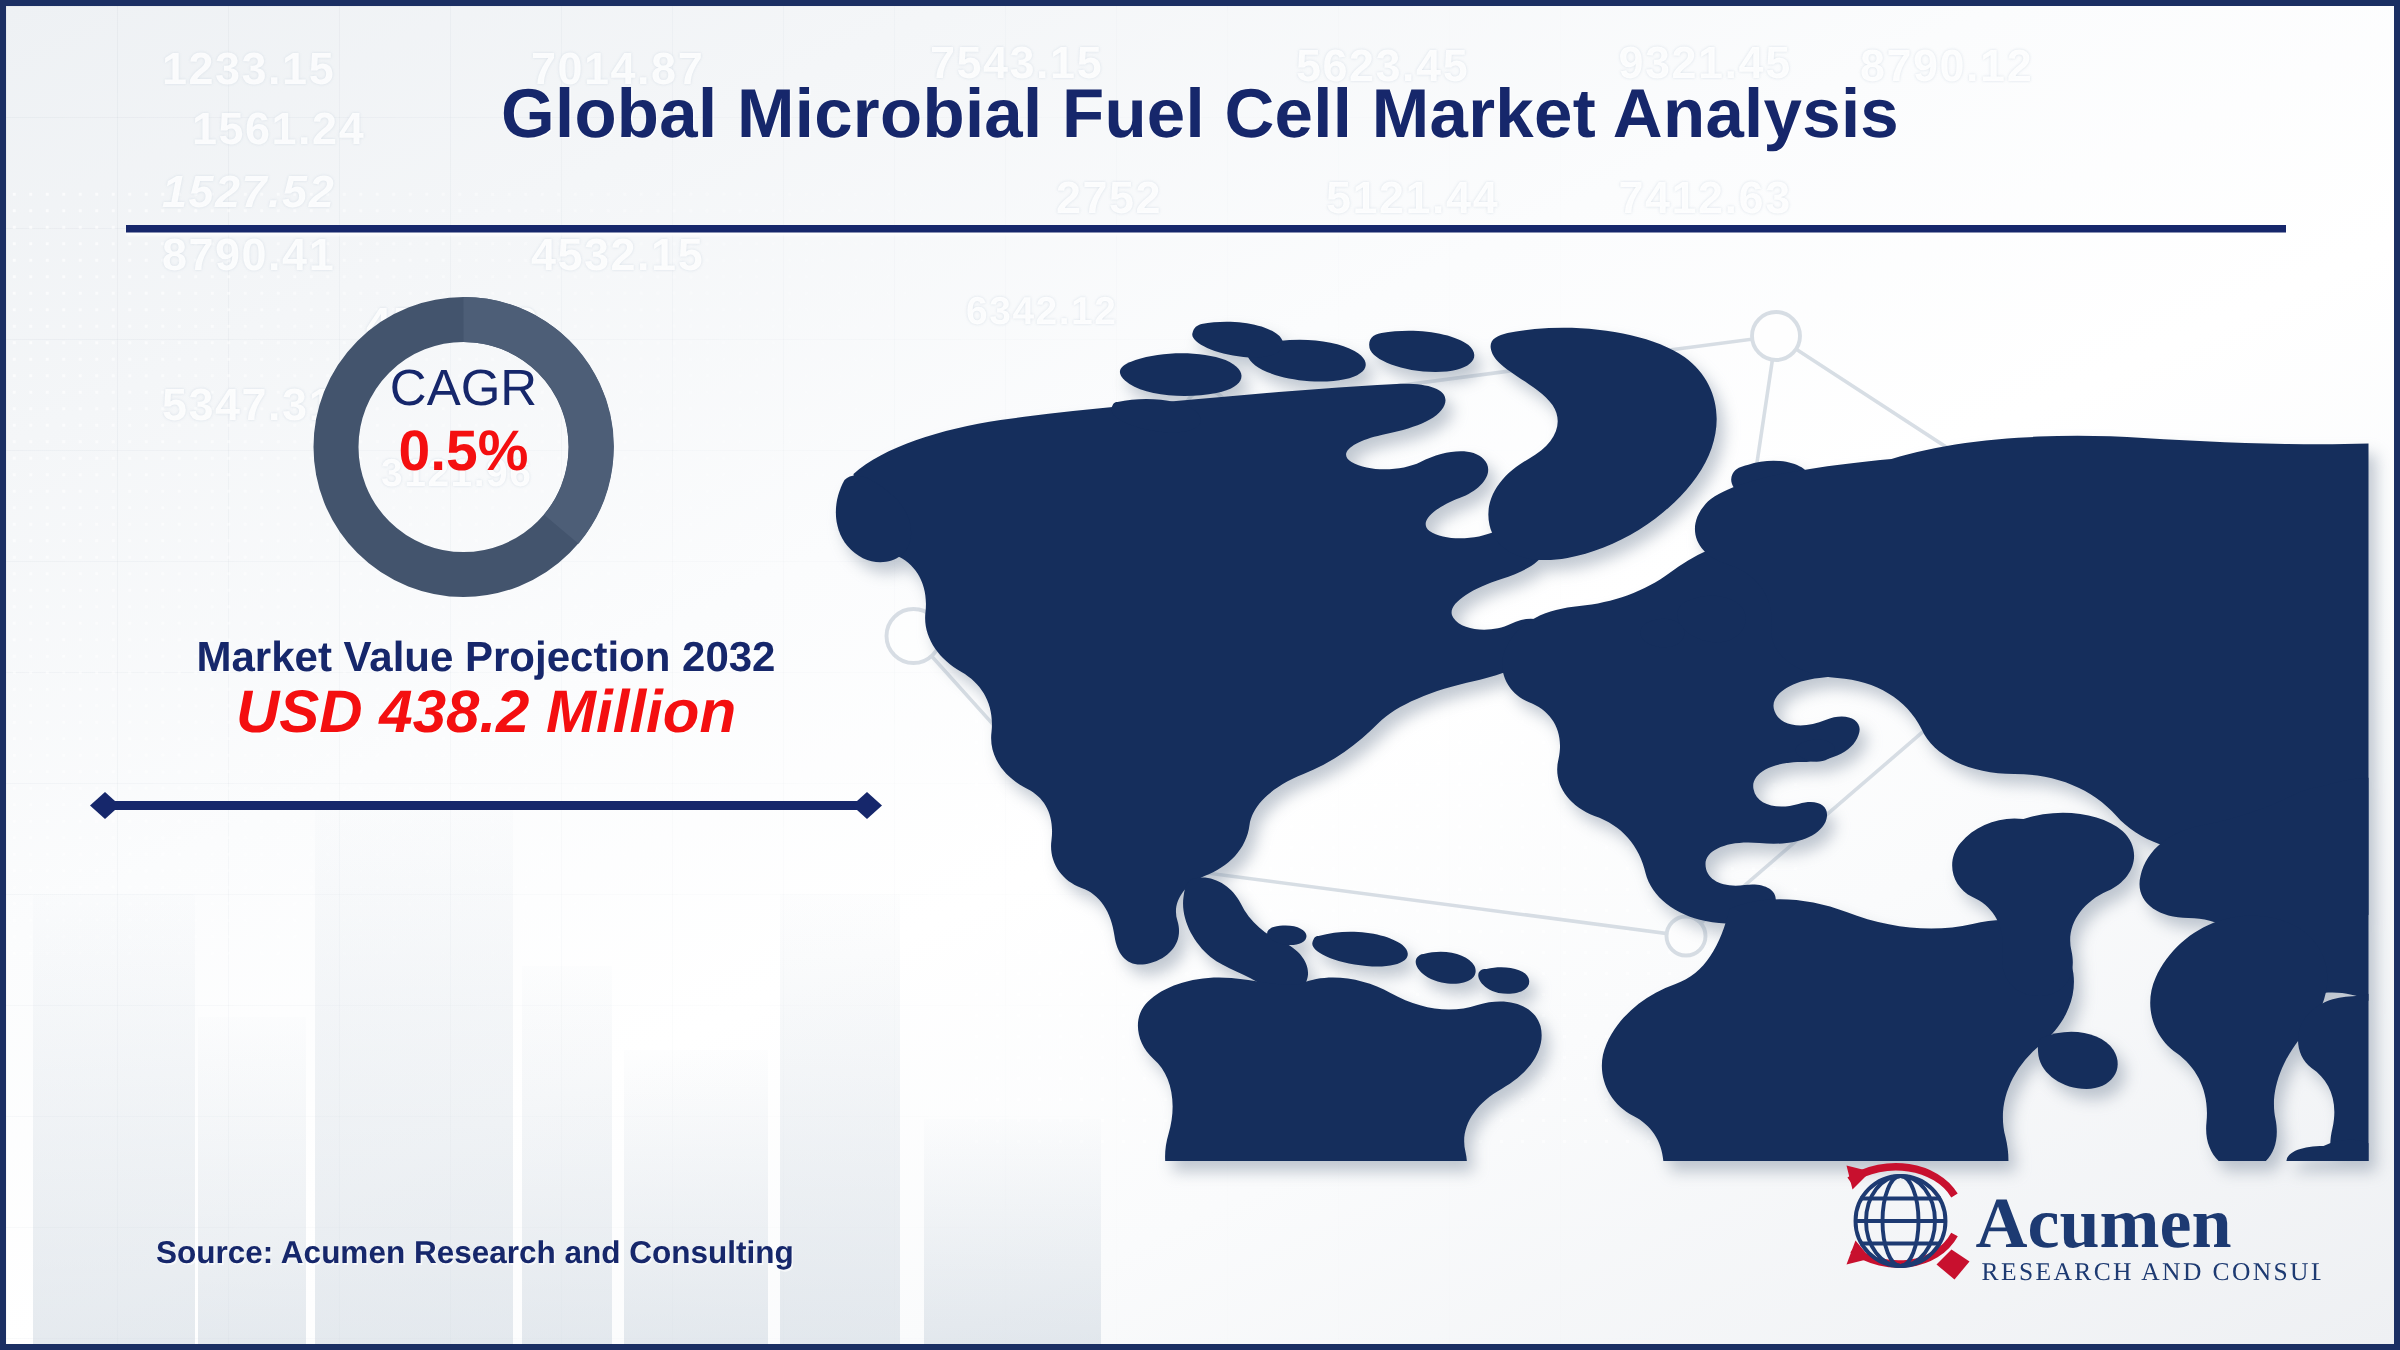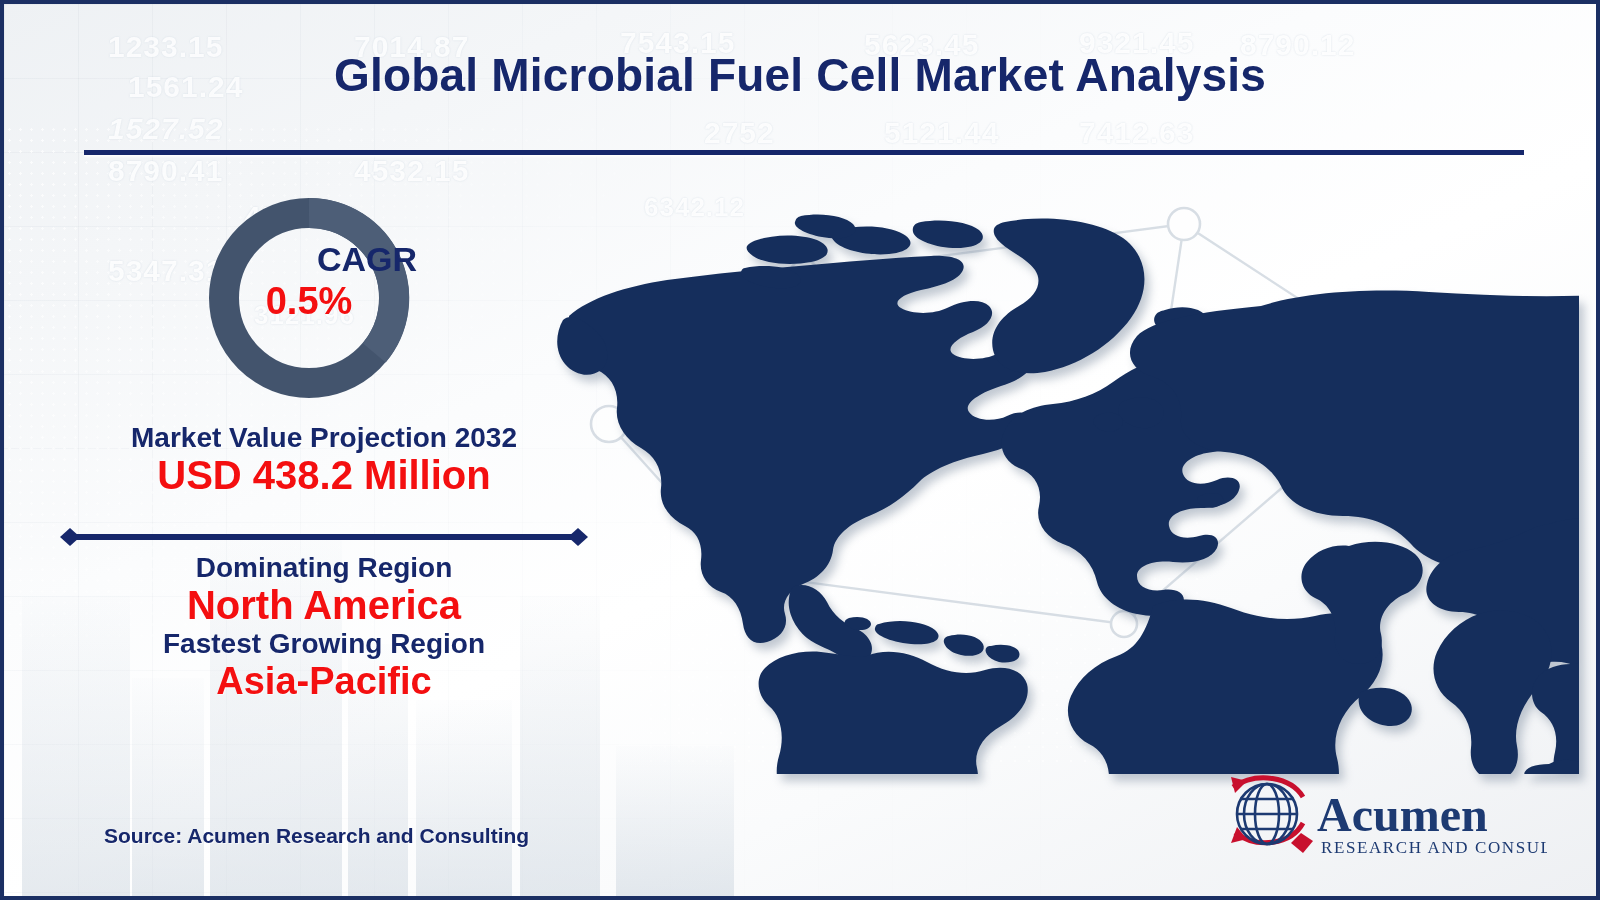--- a/index.html
+++ b/index.html
@@ -65,38 +65,39 @@
   }
   .title-rule{
     position:absolute;left:80px;top:146px;width:1440px;height:5px;
     background:#16276b;box-shadow:0 2px 2px rgba(255,255,255,.85);
   }
 
   
   .donut-wrap{position:absolute;left:197px;top:186px;width:216px;height:216px;}
   .donut-svg{display:block;}
   .donut-label{
-    position:absolute;left:0;right:0;top:52px;text-align:right;
-    font-size:34px;font-weight:700;color:#16276b;line-height:1.02;
+    position:absolute;left:0;right:0;top:52px;text-align:center;
+    font-size:34px;font-weight:400;color:#16276b;line-height:1.02;
   }
   .donut-value{
     position:absolute;left:0;right:0;top:92px;text-align:center;
     font-size:38px;font-weight:700;color:#f40f10;line-height:1.02;
   }
 
   
   .stat-block{position:absolute;left:30px;width:580px;text-align:center;}
 
   .stat-caption{
     font-size:28px;font-weight:700;color:#16276b;line-height:1.12;
     text-shadow:1px 1px 0 rgba(255,255,255,.6);
   }
   .stat-value{
     font-size:40px;font-weight:700;color:#f40f10;line-height:1.12;
     text-shadow:1px 1px 0 rgba(255,255,255,.55);
+    font-style:italic;
   }
   .stat-value.small{font-size:38px;}
 
   #mv-block{top:418px;}
   #region-block{top:548px;}
 
   
   .divider{position:absolute;left:52px;top:522px;width:536px;height:22px;}
 
   
@@ -187,26 +188,20 @@
     <div class="stat-caption">Market Value Projection 2032</div>
     <div class="stat-value">USD 438.2 Million</div>
   </div>
 
   <svg class="divider" viewBox="0 0 536 22">
     <line x1="14" y1="11" x2="522" y2="11" stroke="#16276b" stroke-width="6"></line>
     <polygon points="14,2 24,11 14,20 4,11" fill="#16276b"></polygon>
     <polygon points="522,2 532,11 522,20 512,11" fill="#16276b"></polygon>
   </svg>
 
-  <div class="stat-block" id="region-block">
-    <div class="stat-caption">Dominating Region</div>
-    <div class="stat-value">North America</div>
-    <div class="stat-caption">Fastest Growing Region</div>
-    <div class="stat-value small">Asia-Pacific</div>
-  </div>
 
   <div class="map-wrap">
     <svg class="map-svg" viewBox="0 0 1030 580" preserveAspectRatio="xMidYMid meet">
       <g fill="#152e5c">
 
         <path d="M20 122 C40 104,78 92,118 86 C160 80,205 76,250 72 C296 68,340 64,382 62
                  C404 61,418 66,414 76 C410 86,392 92,372 96 C354 100,342 108,352 114
                  C364 121,386 120,398 114 C414 106,432 104,440 112 C448 120,440 132,424 138
                  C408 144,396 154,404 160 C414 167,436 166,448 160 C462 153,478 154,482 164
                  C486 176,472 186,452 192 C430 199,414 210,420 218 C426 227,446 228,458 222

